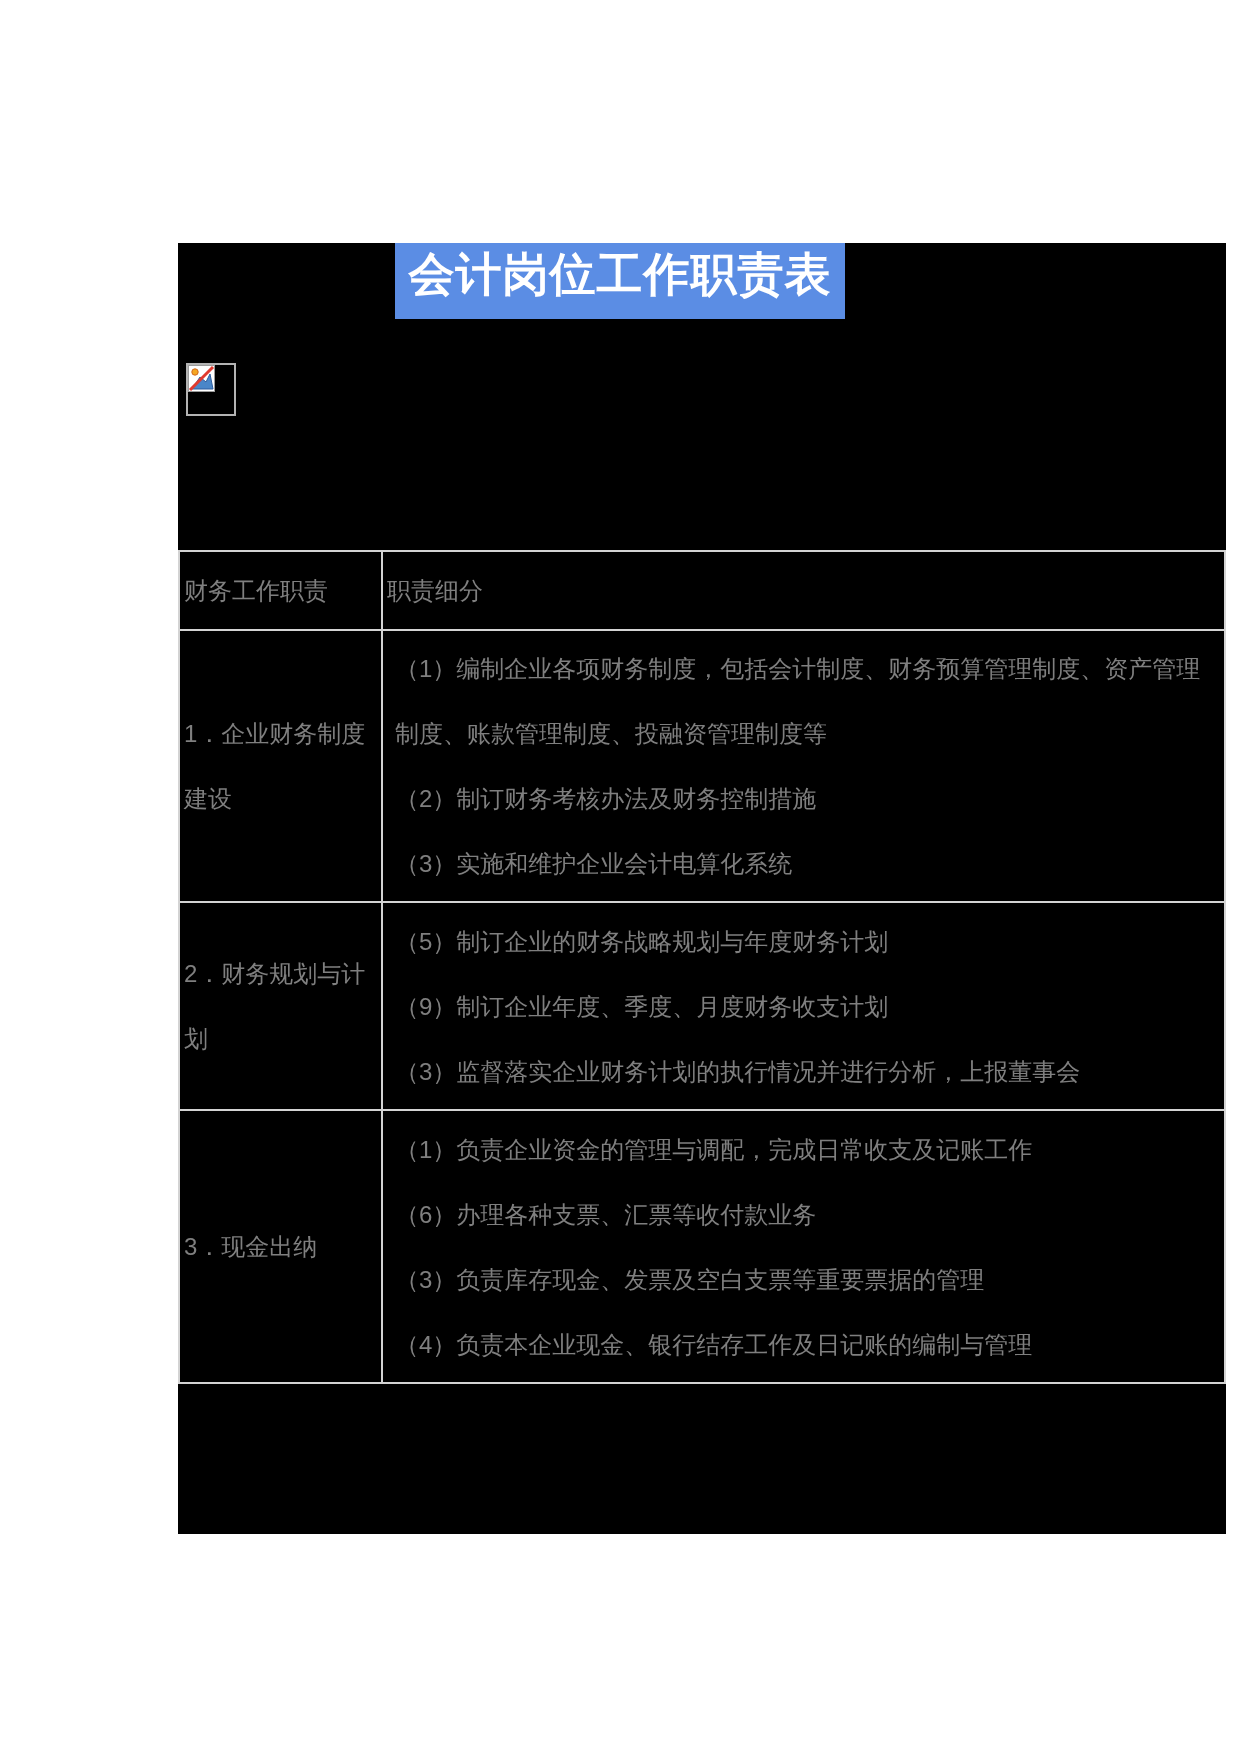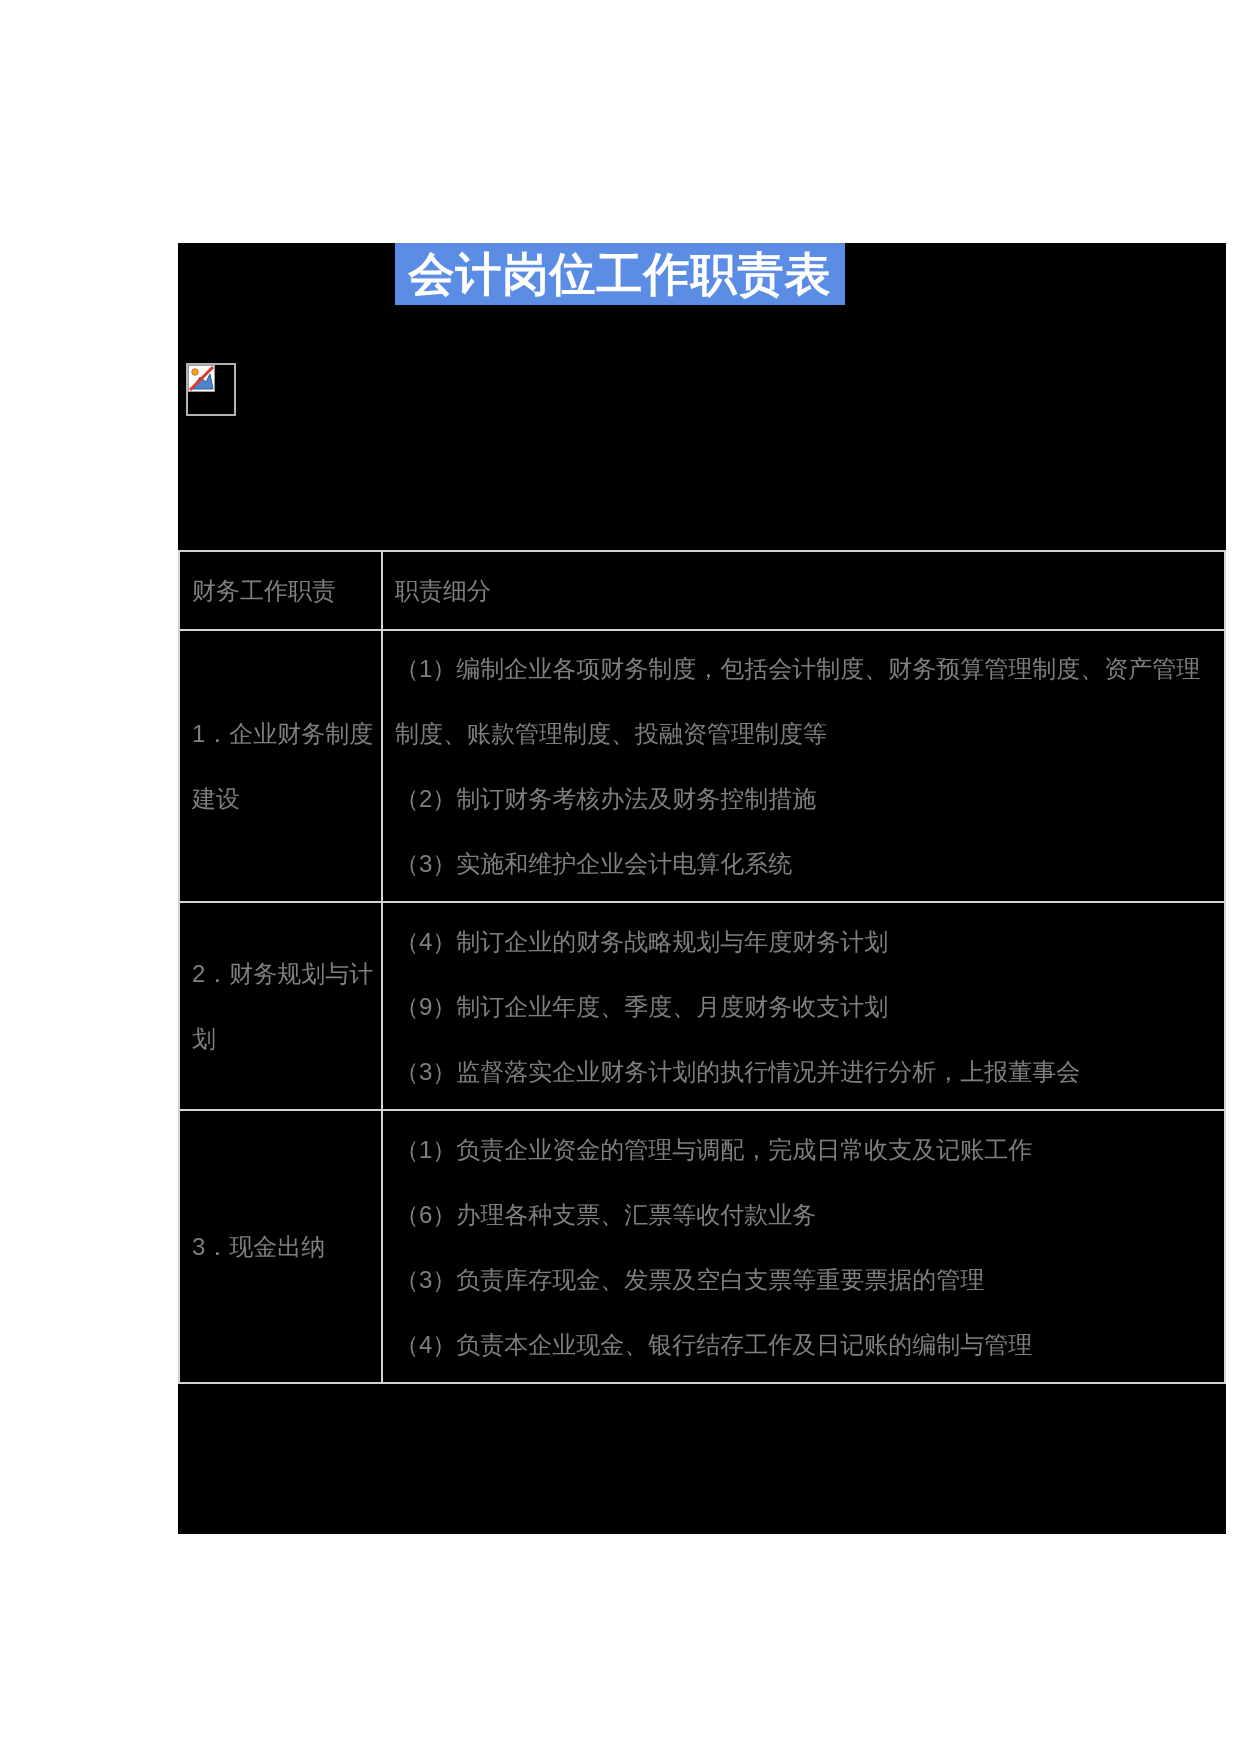--- a/index.html
+++ b/index.html
@@ -11,21 +11,21 @@
     overflow:hidden;
   }
   .doc-block{
     position:absolute;left:178px;top:243px;
     width:1048px;height:1291px;
     background:#000000;
     overflow:hidden;
   }
   .title-highlight{
     position:absolute;left:217px;top:0;
-    width:450px;height:62px;
+    width:450px;height:76px;
     background:#5B8DE4;
     color:#ffffff;
     font-size:46px;font-weight:bold;line-height:62px;
     text-align:center;letter-spacing:1px;
     white-space:nowrap;
   }
   .img-placeholder{
     position:absolute;left:8px;top:120px;
     width:46px;height:49px;
     border:2px solid #b3b3b3;
@@ -36,21 +36,21 @@
     position:absolute;left:0;top:307px;
     width:1048px;
     border-collapse:collapse;table-layout:fixed;
     color:#7f7f7f;
     font-size:24px;
   }
   table.resp-table col.c0{width:203px;}
   table.resp-table th,
   table.resp-table td{
     border:2px solid #d3d3d3;
-    padding:0 6px 0 12px;
+    padding:0 6px 0 4px;
     vertical-align:middle;
     text-align:left;
     font-weight:normal;
     overflow:hidden;
   }
   table.resp-table th{height:77px;}
   table.resp-table td.items-cell{padding-left:12px;}
   table.resp-table p.item{margin:0;line-height:65px;}
   table.resp-table td.category-cell{line-height:65px;}
   tr.row-h0 td{height:270px;}
@@ -93,21 +93,21 @@
             <td class="category-cell">1．企业财务制度建设</td>
             <td class="items-cell">
               <p class="item">（1）编制企业各项财务制度，包括会计制度、财务预算管理制度、资产管理制度、账款管理制度、投融资管理制度等</p>
               <p class="item">（2）制订财务考核办法及财务控制措施</p>
               <p class="item">（3）实施和维护企业会计电算化系统</p>
             </td>
           </tr>
           <tr class="row-h1">
             <td class="category-cell">2．财务规划与计划</td>
             <td class="items-cell">
-              <p class="item">（4）制订企业的财务战略规划与年度财务计划</p>
+              <p class="item">（5）制订企业的财务战略规划与年度财务计划</p>
               <p class="item">（9）制订企业年度、季度、月度财务收支计划</p>
               <p class="item">（3）监督落实企业财务计划的执行情况并进行分析，上报董事会</p>
             </td>
           </tr>
           <tr class="row-h2">
             <td class="category-cell">3．现金出纳</td>
             <td class="items-cell">
               <p class="item">（1）负责企业资金的管理与调配，完成日常收支及记账工作</p>
               <p class="item">（6）办理各种支票、汇票等收付款业务</p>
               <p class="item">（3）负责库存现金、发票及空白支票等重要票据的管理</p>

